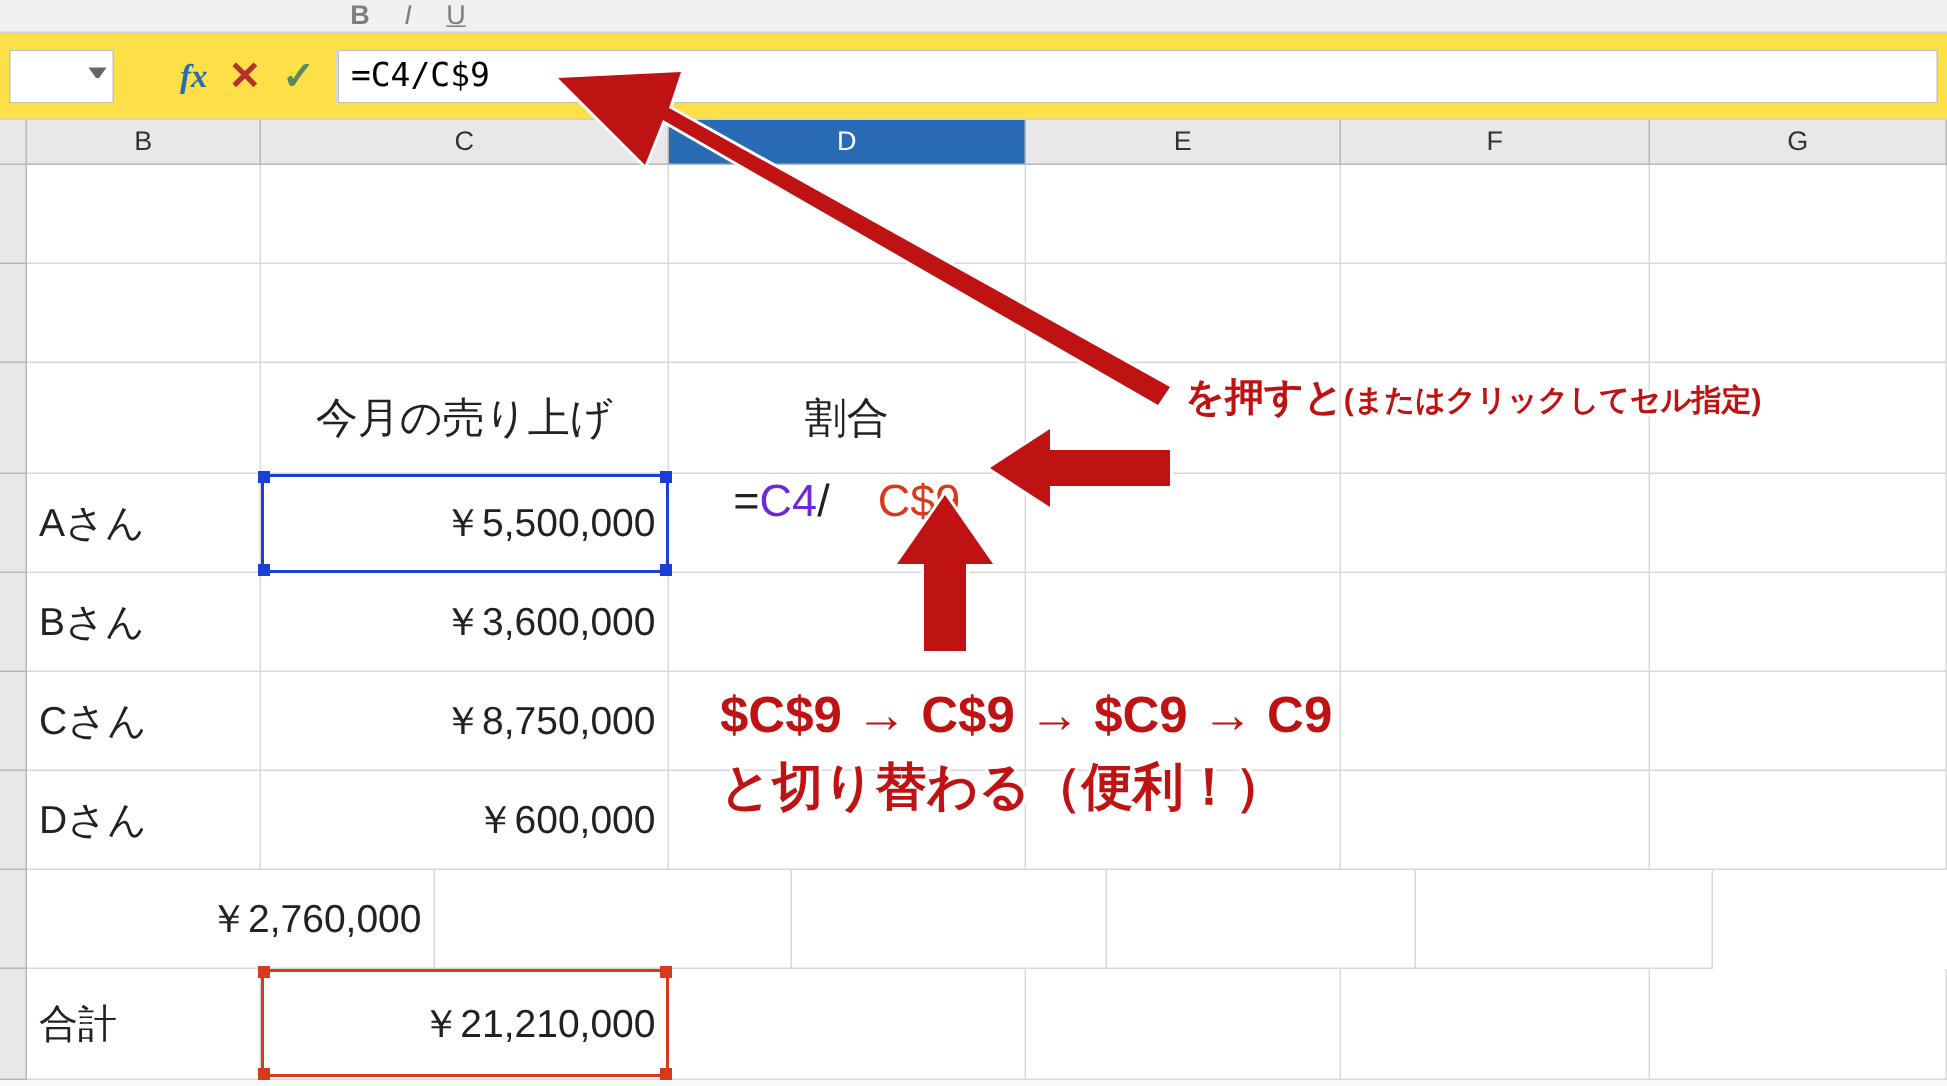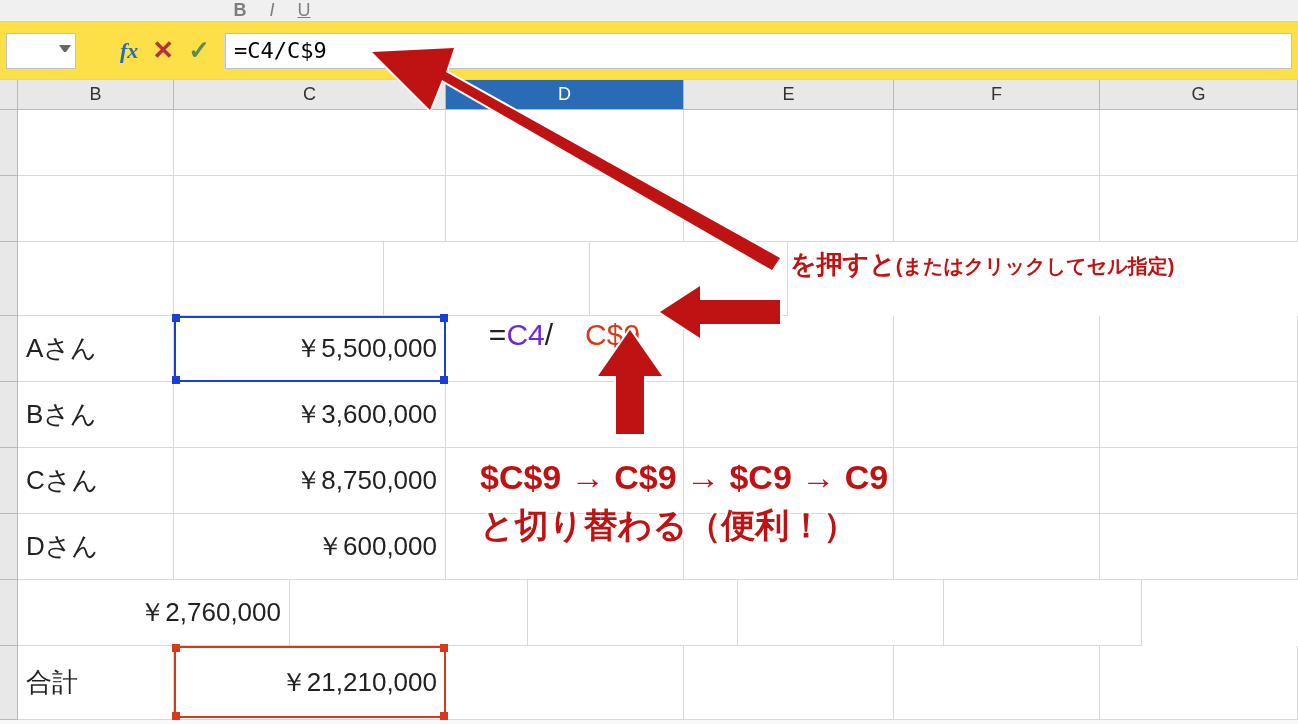--- a/index.html
+++ b/index.html
@@ -201,20 +201,22 @@
       <div class="cell col-c"></div>
       <div class="cell col-d"></div>
       <div class="cell col-e"></div>
       <div class="cell col-f"></div>
       <div class="cell col-g"></div>
     </div>
 
     <div class="row tall">
       <div class="row-head"></div>
       <div class="cell col-b"></div>
+      <div class="cell col-c hdr">今月の売り上げ</div>
+      <div class="cell col-d hdr">割合</div>
       <div class="cell col-e"></div>
       <div class="cell col-f"></div>
       <div class="cell col-g"></div>
     </div>
 
     <div class="row">
       <div class="row-head"></div>
       <div class="cell col-b rowlbl">Aさん</div>
       <div class="cell col-c num">￥5,500,000</div>
       <div class="cell col-d" style="justify-content:center;align-items:flex-start;padding-top:2px;font-size:30px;">

